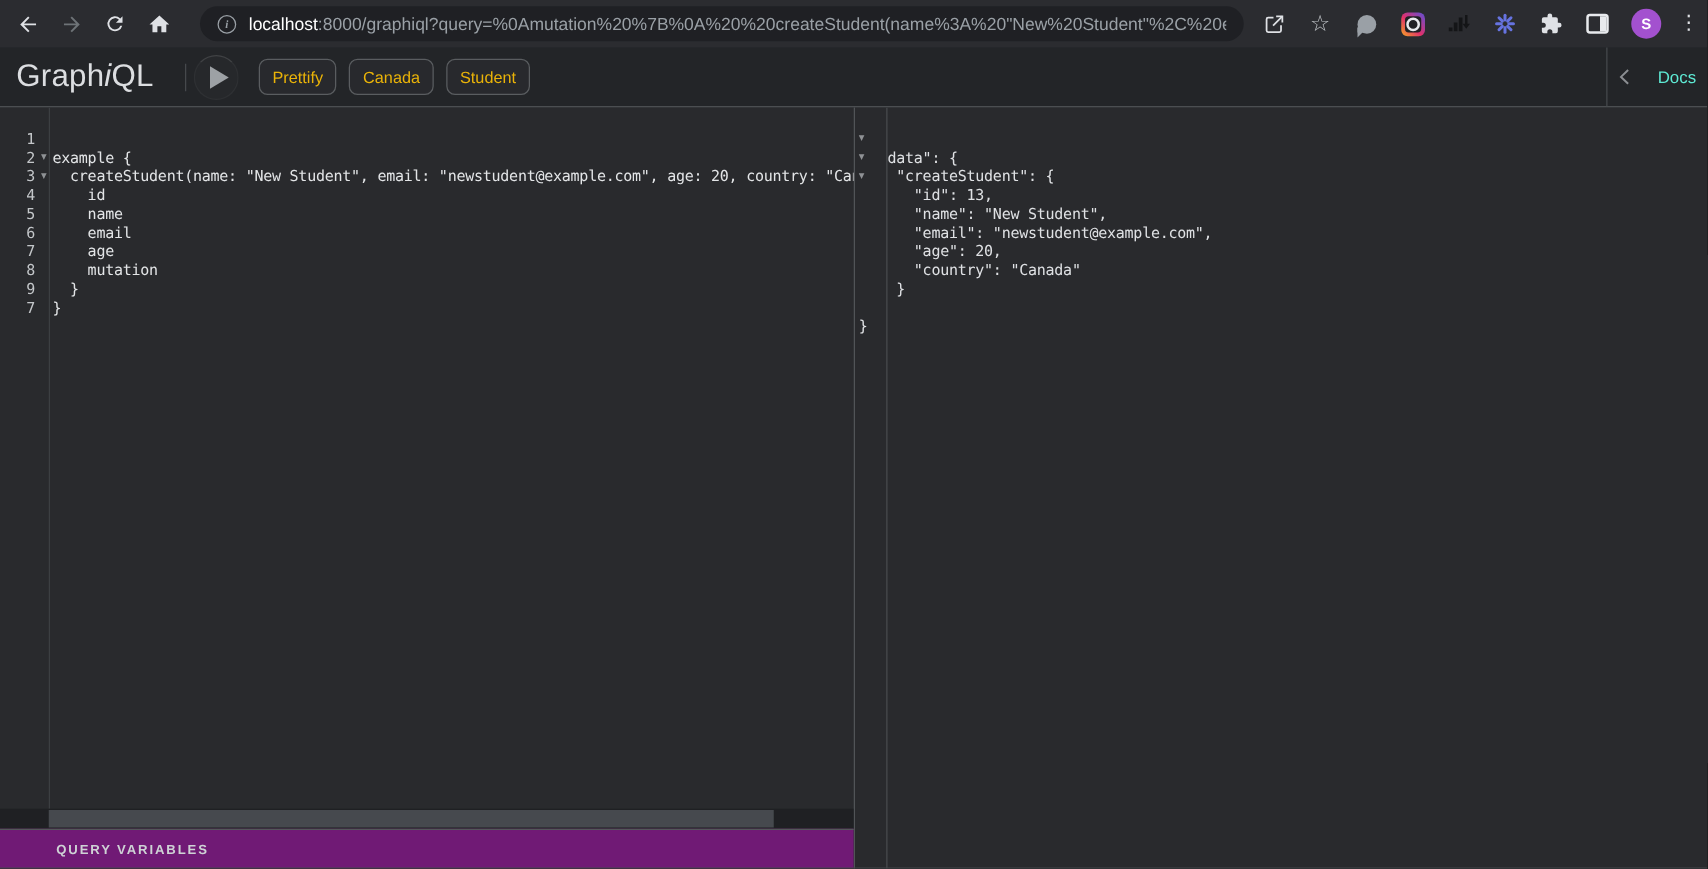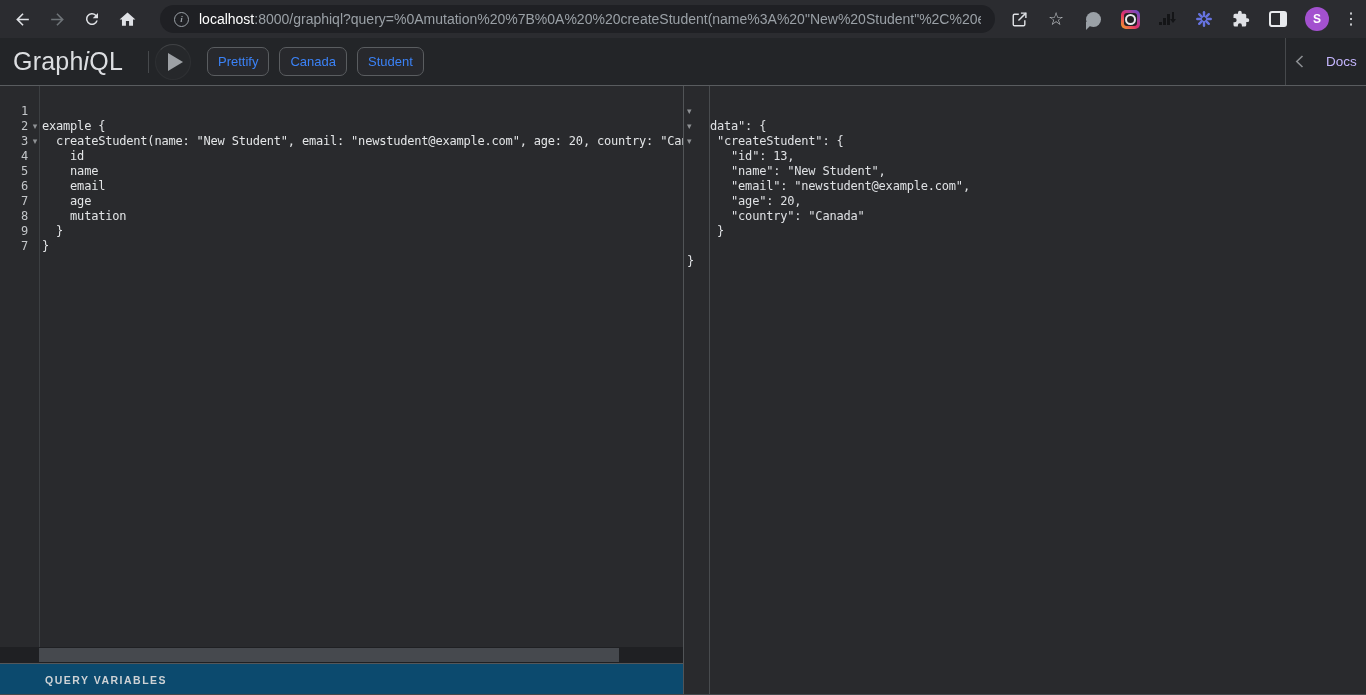--- a/index.html
+++ b/index.html
@@ -63,46 +63,46 @@
   }
   .glogo { margin-left:13px; font-size:25px; color:#dcdee1; letter-spacing:0.2px; }
   .glogo .it { font-style:italic; }
   .vsep { width:1px; height:22px; background:#46494c; margin-left:25px; flex:none; }
   .exec-btn { width:36px; height:36px; border-radius:50%; margin-left:6px; flex:none;
     background:#26282b; border:1px solid rgba(255,255,255,0.04); border-top-color:rgba(255,255,255,0.12);
     display:flex; align-items:center; justify-content:center; cursor:pointer; }
   .play-tri { width:0; height:0; border-left:15px solid #9da1a5;
     border-top:9px solid transparent; border-bottom:9px solid transparent; margin-left:4px; }
   .gbtns { display:flex; gap:10px; margin-left:16px; }
-  .gbtn { padding:6px 10px; min-width:60px; text-align:right; font-size:13px; color:#3b82f6;
+  .gbtn { padding:6px 10px; min-width:60px; text-align:right; font-size:13px; color:#eab308;
     background:#28292d; border:1px solid #5a5d60; border-radius:7px; cursor:pointer; }
   .docs-box { position:absolute; right:0; top:0; bottom:0; width:81px; border-left:1px solid #46494c;
     display:flex; align-items:center; justify-content:center; gap:7px; cursor:pointer; }
   .docs-chev svg { display:block; }
-  .docs-label { font-size:13.5px; color:#c4b5fd;margin-left:15px; }
+  .docs-label { font-size:13.5px; color:#5eead4;margin-left:15px; }
 
   
   .workspace { position:absolute; top:86px; left:0; right:0; bottom:0; display:flex; }
 
   .mono { font-family:"DejaVu Sans Mono","Liberation Mono",monospace; font-size:12px; line-height:15px; letter-spacing:-0.2px; }
 
   .editor-pane { width:684px; flex:none; position:relative; background:#292a2d;
     border-right:1px solid #515457; overflow:hidden; }
   .gutter-line { position:absolute; left:39px; top:0; bottom:48px; width:1px; background:#3c3f42; }
   .code-lines { position:absolute; top:18px; left:0; right:0; }
   .code-row { display:flex; height:15px; overflow:hidden; }
   .ln { width:28px; flex:none; text-align:right; color:#c3c6c9; }
   .foldcell { width:14px; flex:none; text-align:center; color:#8f9295; font-size:9px; line-height:15px;
     font-family:"DejaVu Sans", sans-serif; }
   .code-text { margin:0; flex:none; color:#e3e5e7; white-space:pre; }
 
   .hscroll { position:absolute; left:0; right:0; bottom:32px; height:16px; background:#1f2023; }
   .hthumb { position:absolute; left:39px; width:580px; top:1px; bottom:1px; background:#46494e; }
 
-  .vars-bar { position:absolute; left:0; right:0; bottom:0; height:32px; background:#0c4a6e;
+  .vars-bar { position:absolute; left:0; right:0; bottom:0; height:32px; background:#701a75;
     border-top:1px solid #54575a; display:flex; align-items:center; }
   .vars-label { margin-left:45px; font-size:10.5px; font-weight:bold; letter-spacing:1.5px; color:#ced2d5; }
 
   .result-pane { flex:1; position:relative; background:#292a2d; overflow:hidden; }
   .rgutter-line { position:absolute; left:25px; top:0; bottom:0; width:1px; background:#484b4e; }
   .result-lines { position:absolute; top:18px; left:0; right:0; }
   .result-row { display:flex; height:15px; }
   .rfoldcell { width:26px; flex:none; padding-left:3px; color:#8f9295; font-size:9px; line-height:15px;
     font-family:"DejaVu Sans", sans-serif; }
   .result-text { margin:0; flex:none; color:#dfe1e4; white-space:pre; }

